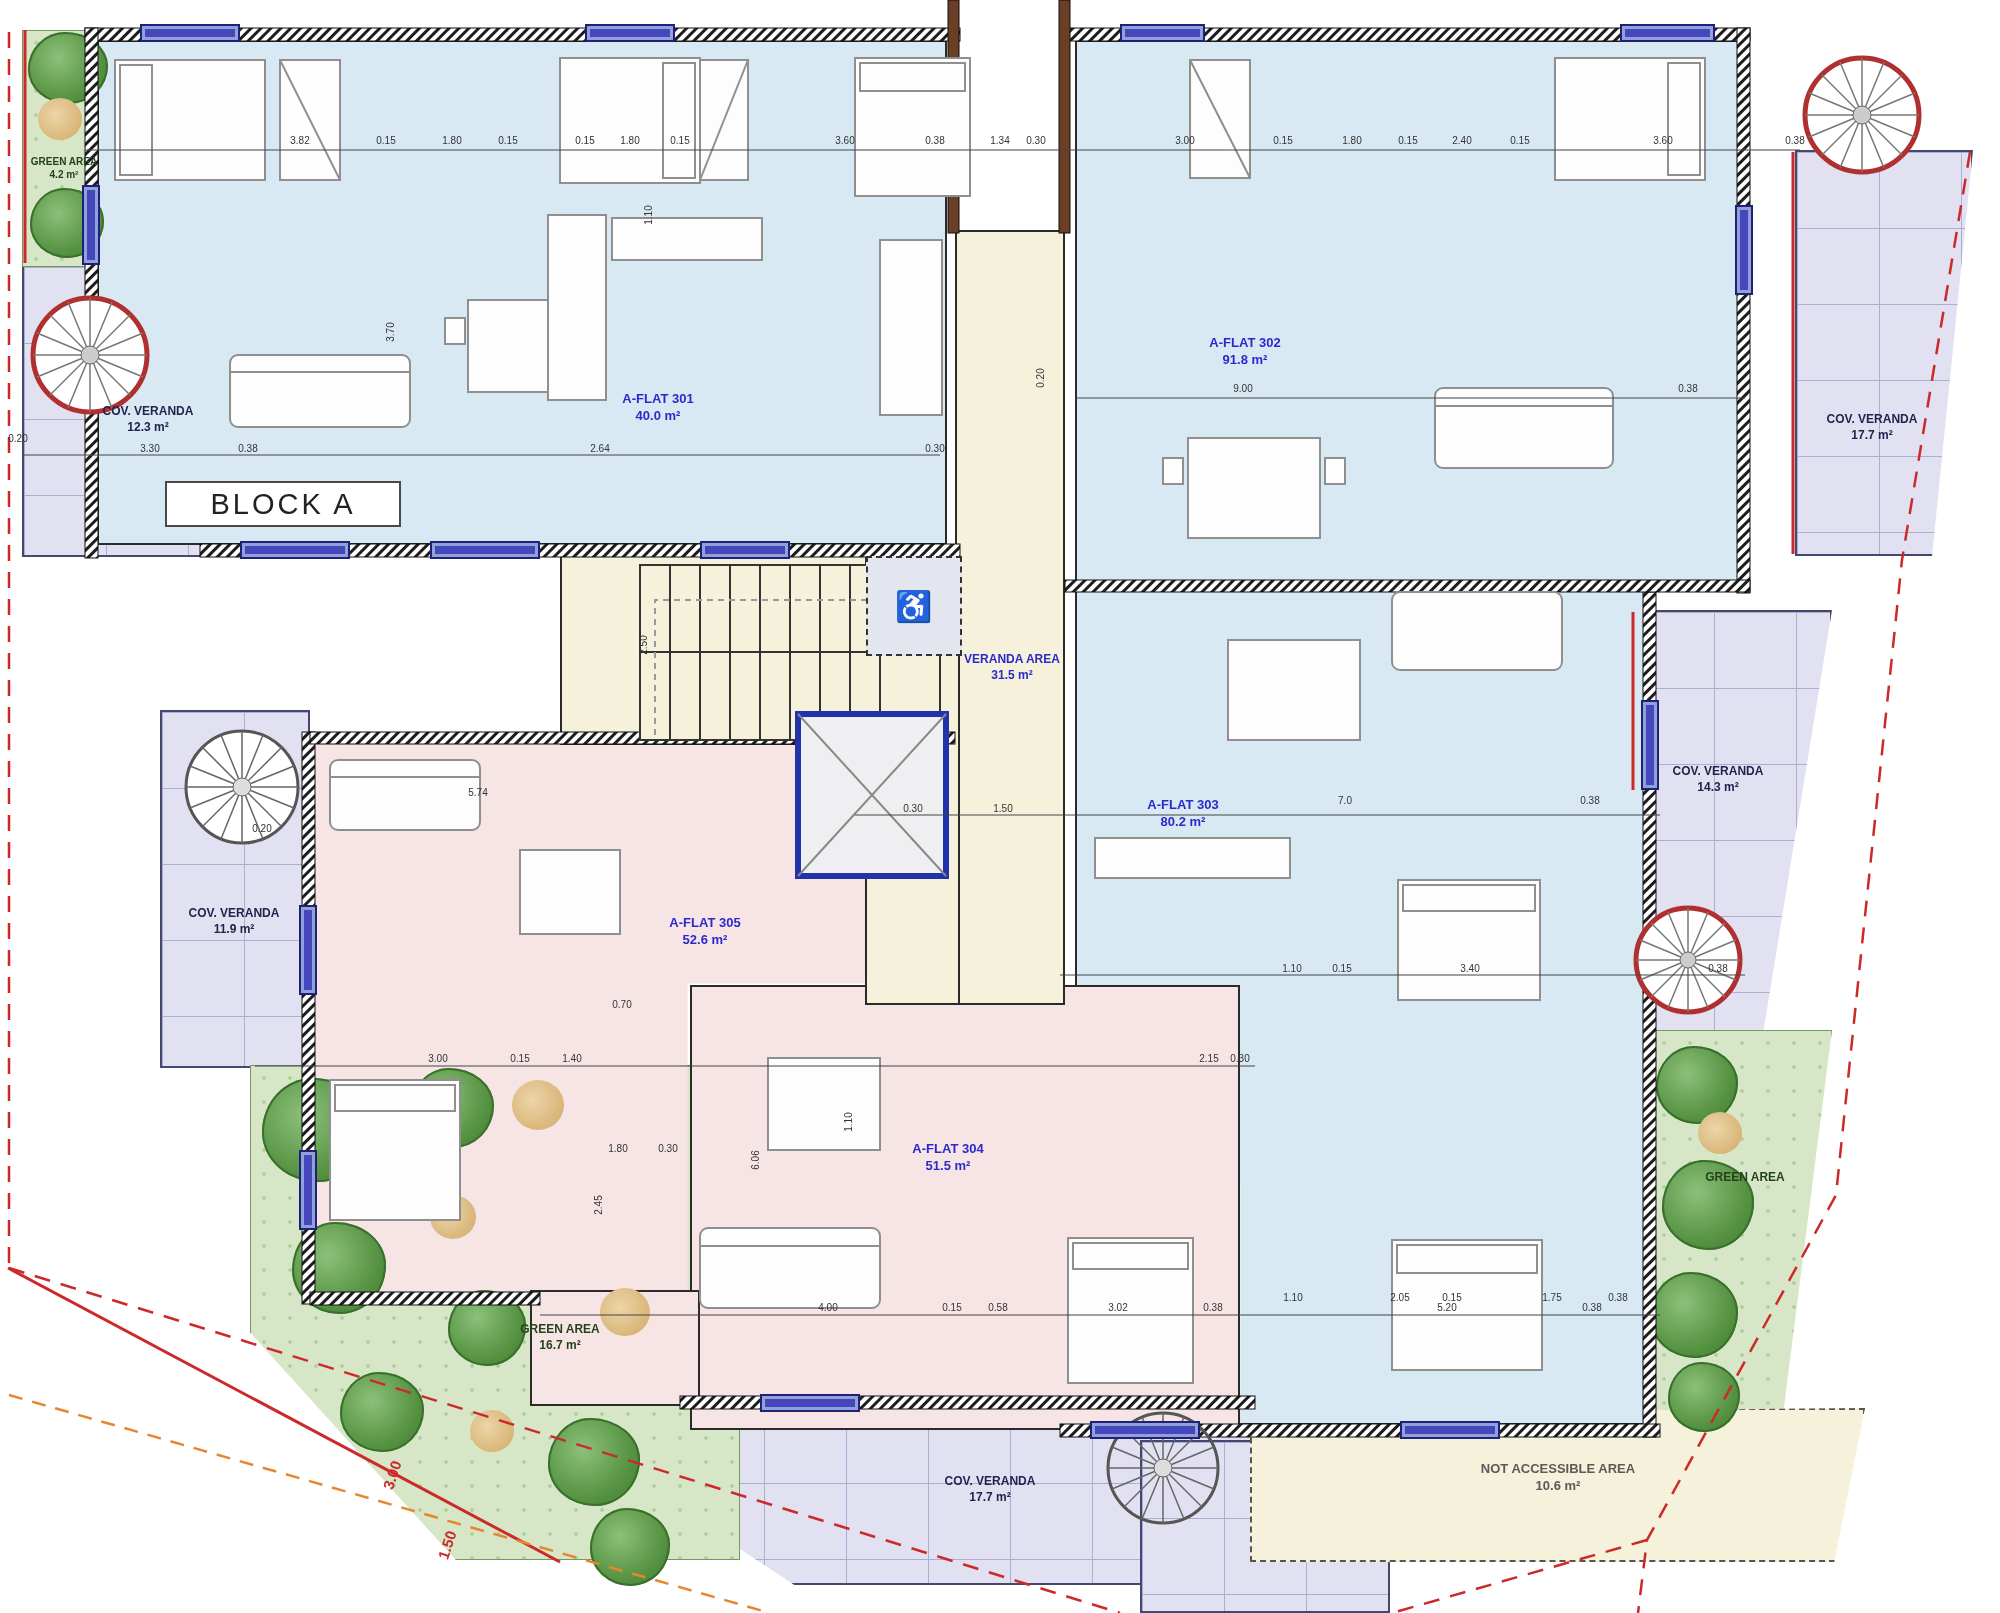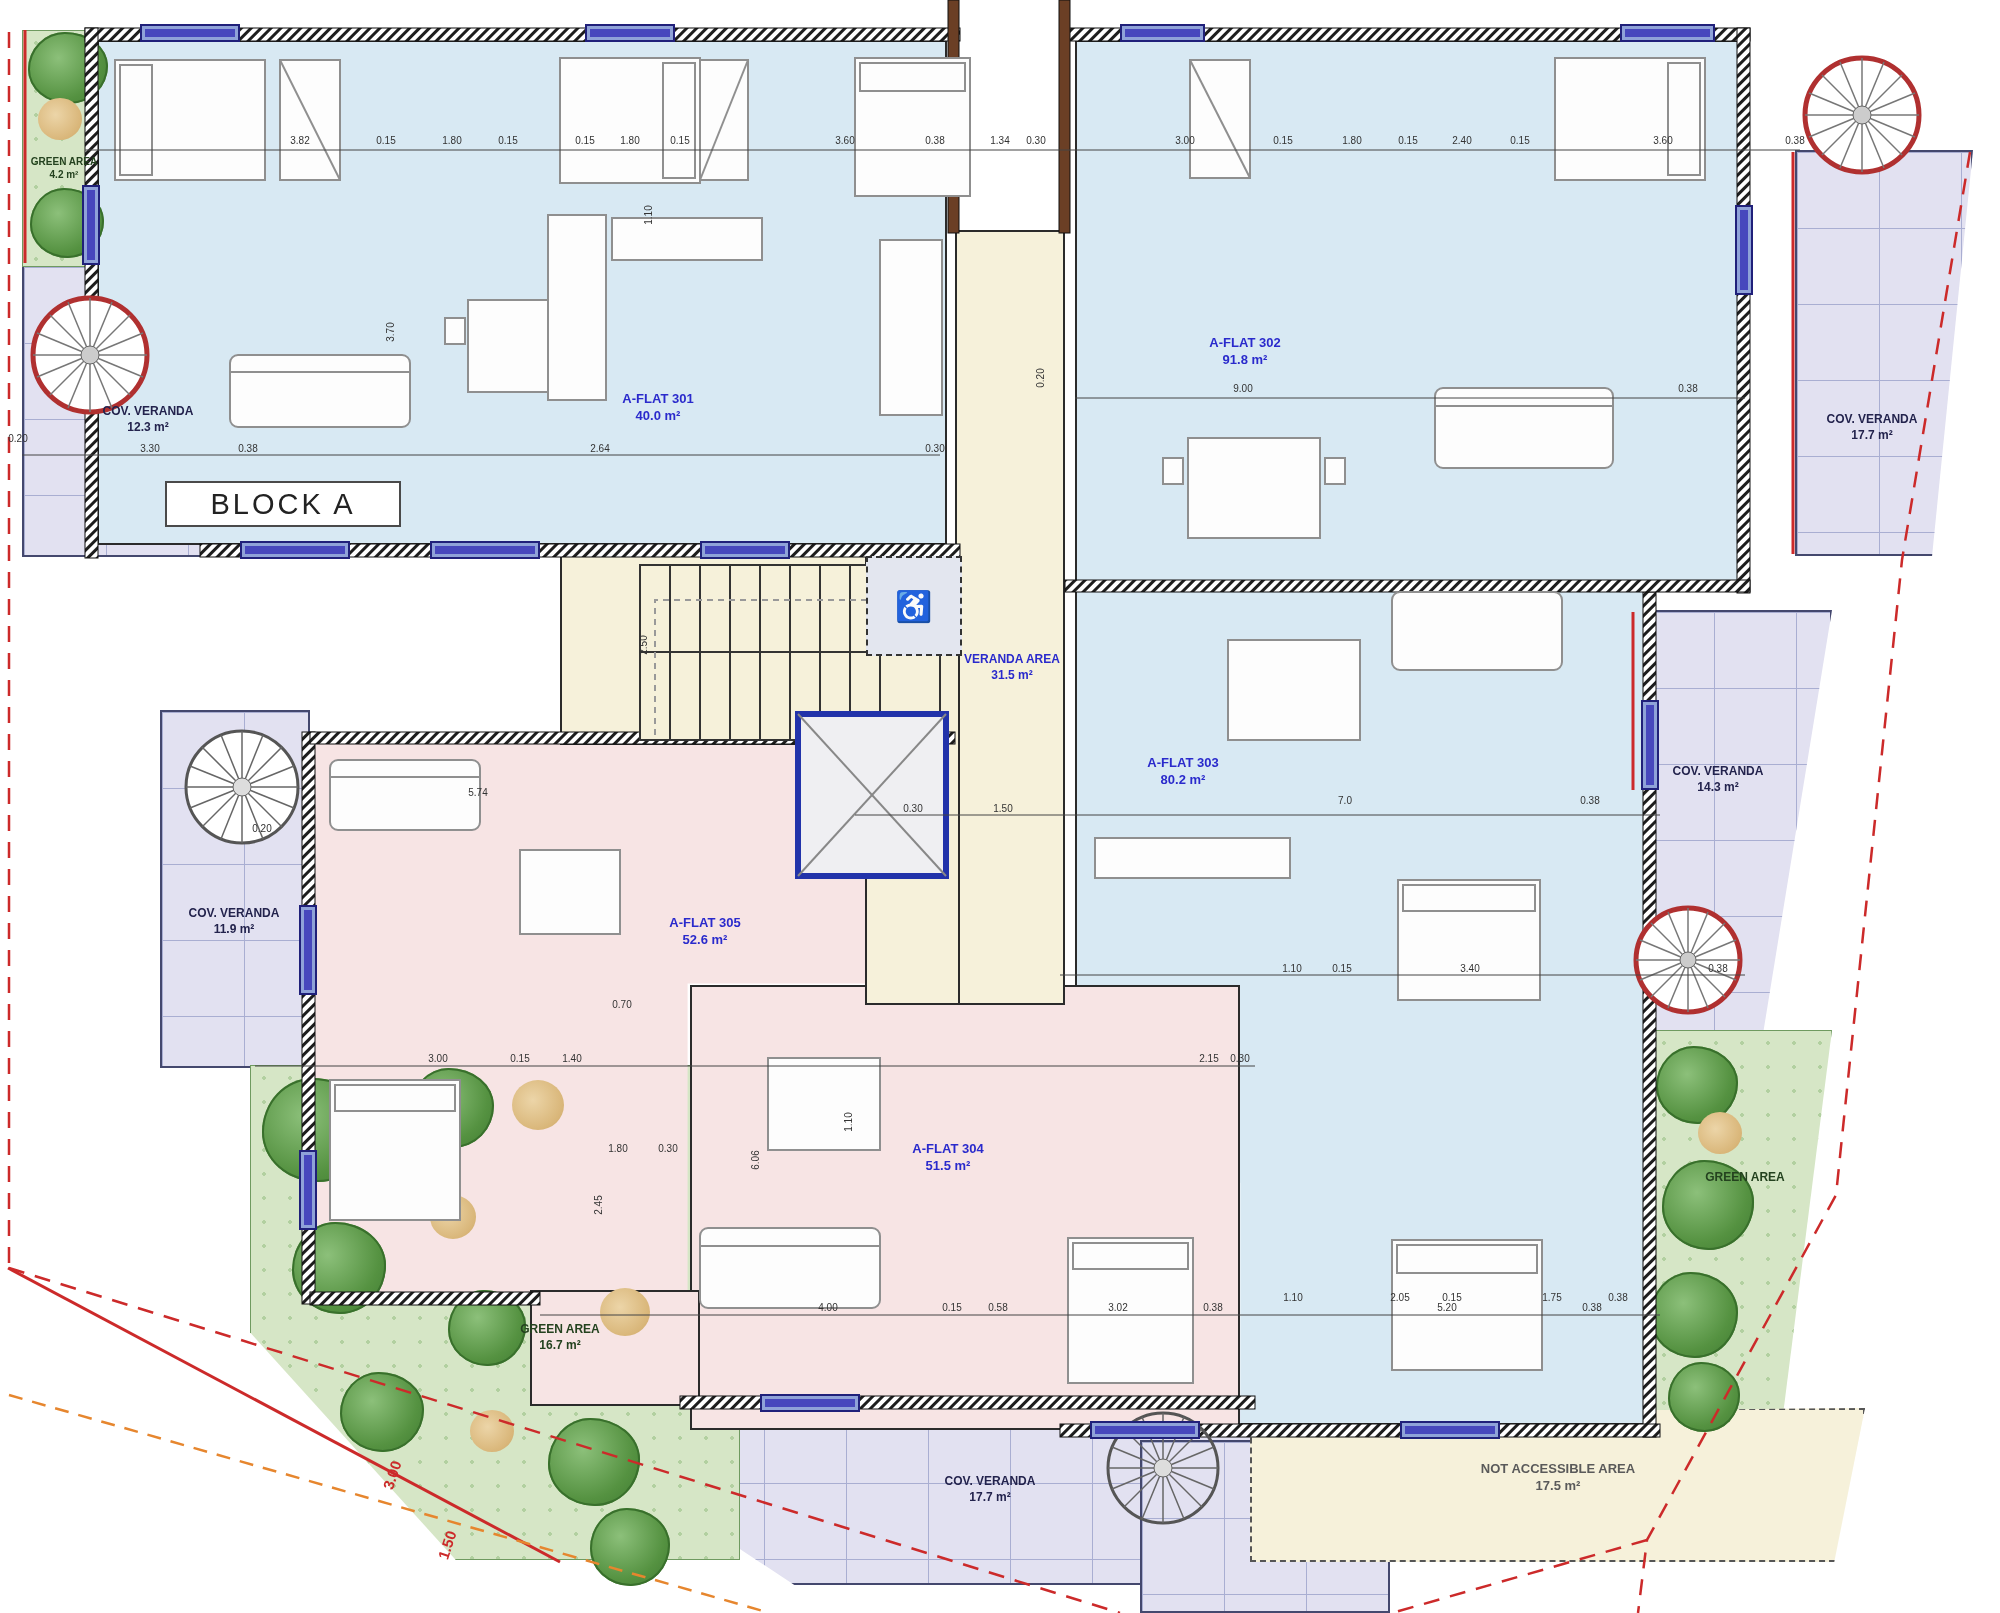--- a/index.html
+++ b/index.html
@@ -320,21 +320,21 @@
   <div id="title-box">
     <span>BLOCK A</span>
   </div>
 
   <div class="rlabel flatlab" style="left:658px;top:408px;">
     <span>A-FLAT 301</span><br><span>40.0 m²</span>
   </div>
   <div class="rlabel flatlab" style="left:1245px;top:352px;">
     <span>A-FLAT 302</span><br><span>91.8 m²</span>
   </div>
-  <div class="rlabel flatlab" style="left:1183px;top:772px;">
+  <div class="rlabel flatlab" style="left:1183px;top:814px;">
     <span>A-FLAT 303</span><br><span>80.2 m²</span>
   </div>
   <div class="rlabel flatlab" style="left:948px;top:1158px;">
     <span>A-FLAT 304</span><br><span>51.5 m²</span>
   </div>
   <div class="rlabel flatlab" style="left:705px;top:932px;">
     <span>A-FLAT 305</span><br><span>52.6 m²</span>
   </div>
   <div class="rlabel flatlab" style="left:1012px;top:668px;font-size:12px;">
     <span>VERANDA AREA</span><br><span>31.5 m²</span>
@@ -360,21 +360,21 @@
     <span>GREEN AREA</span><br><span>4.2 m²</span>
   </div>
   <div class="rlabel greenlab" style="left:560px;top:1338px;font-size:12px;">
     <span>GREEN AREA</span><br><span>16.7 m²</span>
   </div>
   <div class="rlabel greenlab" style="left:1745px;top:1178px;font-size:12px;">
     <span>GREEN AREA</span><br><span></span>
   </div>
 
   <div class="rlabel nalab" style="left:1558px;top:1478px;font-size:13px;">
-    <span>NOT ACCESSIBLE AREA</span><br><span>17.5 m²</span>
+    <span>NOT ACCESSIBLE AREA</span><br><span>10.6 m²</span>
   </div>
 
   <div id="dims-layer">
       <span class="dim" style="left: 300px; top: 140px;">3.82</span>
       <span class="dim" style="left: 386px; top: 140px;">0.15</span>
       <span class="dim" style="left: 452px; top: 140px;">1.80</span>
       <span class="dim" style="left: 508px; top: 140px;">0.15</span>
       <span class="dim" style="left: 585px; top: 140px;">0.15</span>
       <span class="dim" style="left: 630px; top: 140px;">1.80</span>
       <span class="dim" style="left: 680px; top: 140px;">0.15</span>

